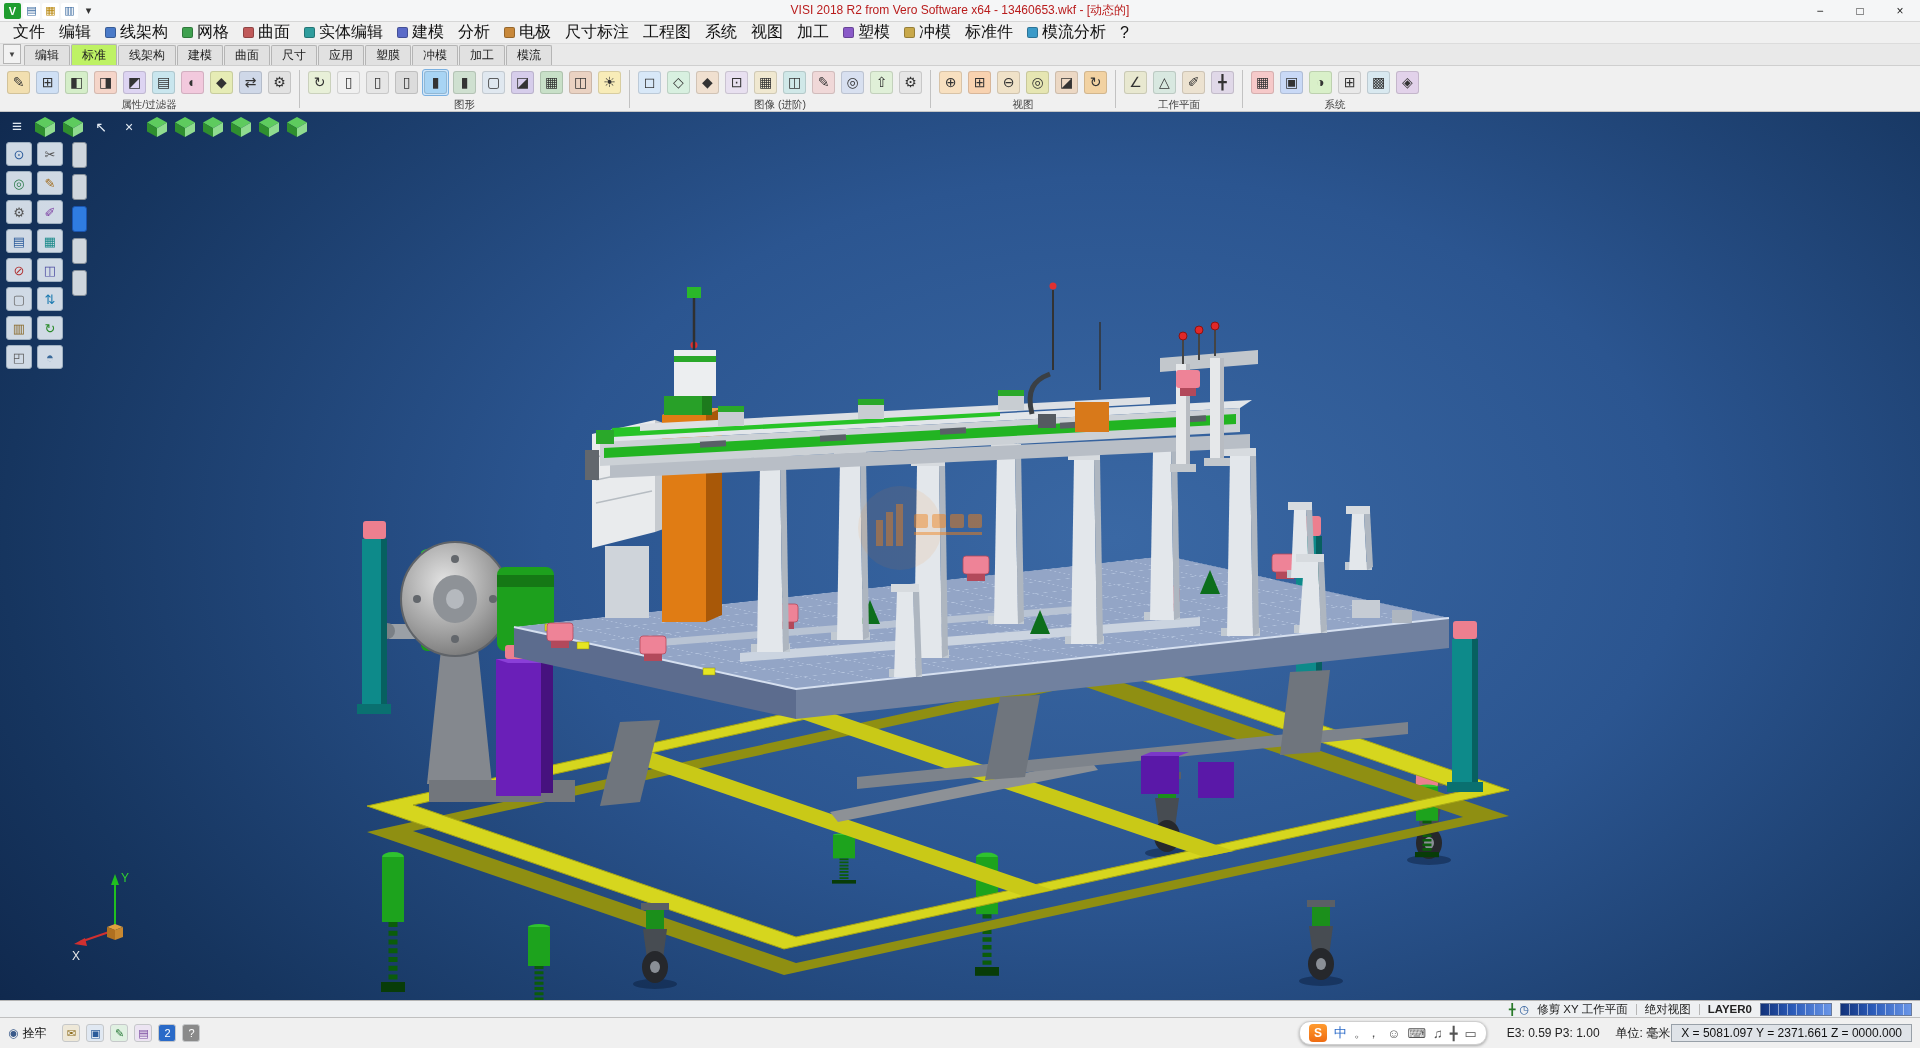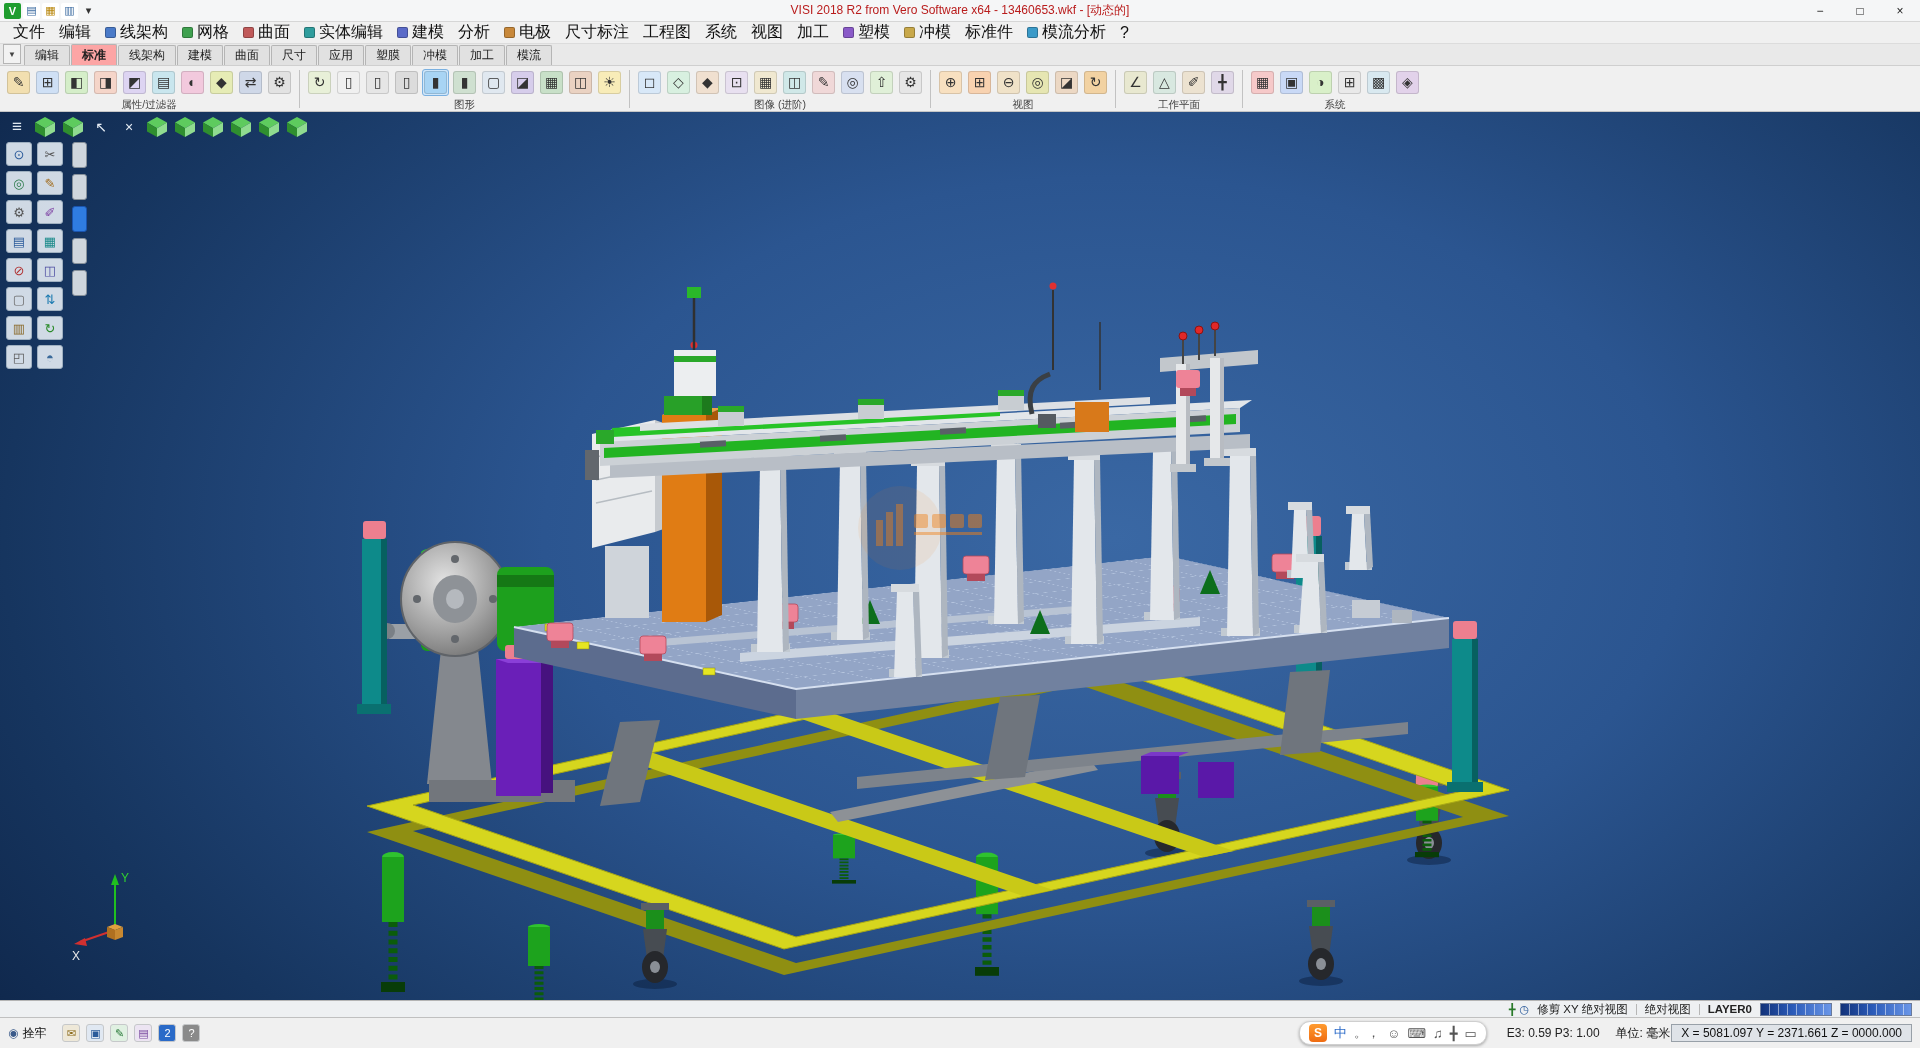--- a/index.html
+++ b/index.html
@@ -19,21 +19,21 @@
   .menubar{height:22px;background:#f0f0f0;border-bottom:1px solid #dcdcdc;display:flex;align-items:center;padding-left:6px;list-style:none;flex:none}
   .menu-item{display:flex;align-items:center;gap:4px;height:22px;padding:0 7px;font-size:16px;cursor:pointer}
   .mi-icon{display:none;width:11px;height:11px;border-radius:2px;border:1px solid rgba(0,0,0,.25)}
   .menu-item.has-icon .mi-icon{display:inline-block}
 
   
   .tabrow{height:22px;background:#e9e9e9;border-bottom:1px solid #cfcfcf;display:flex;align-items:flex-end;padding-left:3px;flex:none}
   .tab-caret{width:18px;height:20px;margin:0 3px 1px 0;font-size:8px;border:1px solid #b5b5b5;background:#f2f2f2;color:#444;cursor:pointer}
   .tabs{display:flex;align-items:flex-end}
   .tab{height:20px;padding:0 10px;font-size:12px;border:1px solid #b5b5b5;border-bottom:0;background:#e1e1e1;color:#222;margin-right:1px;border-radius:2px 2px 0 0;cursor:pointer}
-  .tab.active{background:#fca5a5;font-weight:bold;height:21px}
+  .tab.active{background:#bef264;font-weight:normal;height:21px}
 
   
   .toolbar{height:46px;background:#f0f0f0;border-bottom:1px solid #c6c6c6;display:flex;align-items:stretch;padding:1px 4px 0 4px;flex:none}
   .tgroup{display:flex;flex-direction:column}
   .ticons{display:flex;align-items:center;height:30px}
   .ticon{width:27px;height:27px;margin:0 1px;border:1px solid transparent;border-radius:3px;background:transparent;display:flex;align-items:center;justify-content:center;padding:0;cursor:pointer}
   .ticon .tg{width:23px;height:23px;border-radius:3px;display:flex;align-items:center;justify-content:center;font-size:14px;color:#333;border:1px solid rgba(0,0,0,.13)}
   .ticon.active{border-color:#7ab0e0;background:#cfe6fa}
   .tlabel{font-size:10.5px;color:#444;text-align:center;line-height:14px;white-space:nowrap}
   .tsep{width:1px;background:#c2c2c2;margin:3px 5px;flex:none}
@@ -865,21 +865,21 @@
     </svg>
   </div>
 
   <div class="rowA">
     <div class="rowA-right">
       <span class="ra-icons">
 
       <span class="ra-ic"><i style="color: rgb(42, 122, 42);">╋</i></span>
           <span class="ra-ic"><i style="color: rgb(42, 90, 154);">◷</i></span>
         </span>
-      <span class="ra-text">修剪 XY 绝对视图</span>
+      <span class="ra-text">修剪 XY 工作平面</span>
       <span class="ra-sep"></span>
       <span class="ra-text">绝对视图</span>
       <span class="ra-sep"></span>
       <span class="ra-text bold">LAYER0</span>
       <span class="pbar"></span>
       <span class="pbar"></span>
     </div>
   </div>
 
   <div class="rowB">

